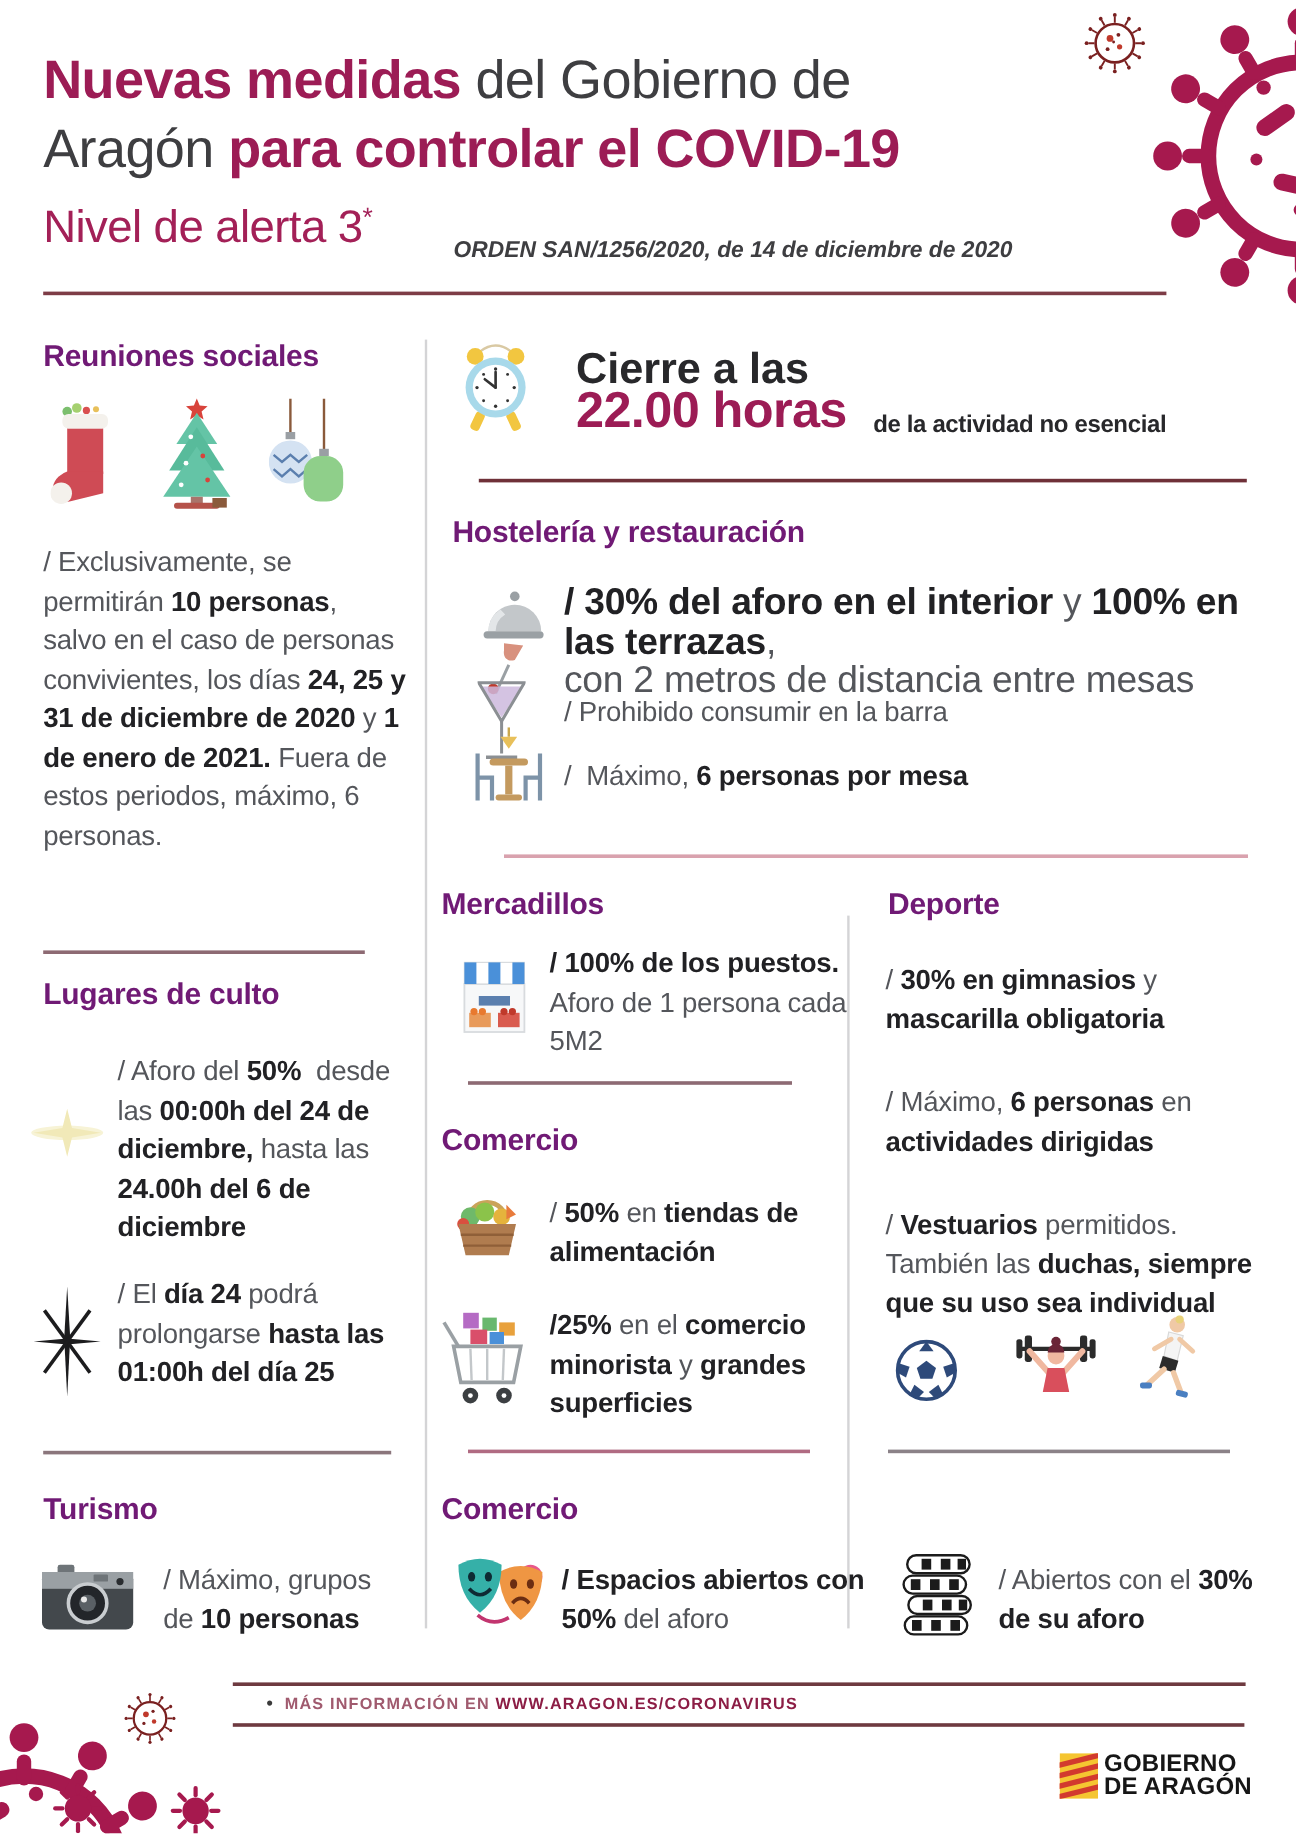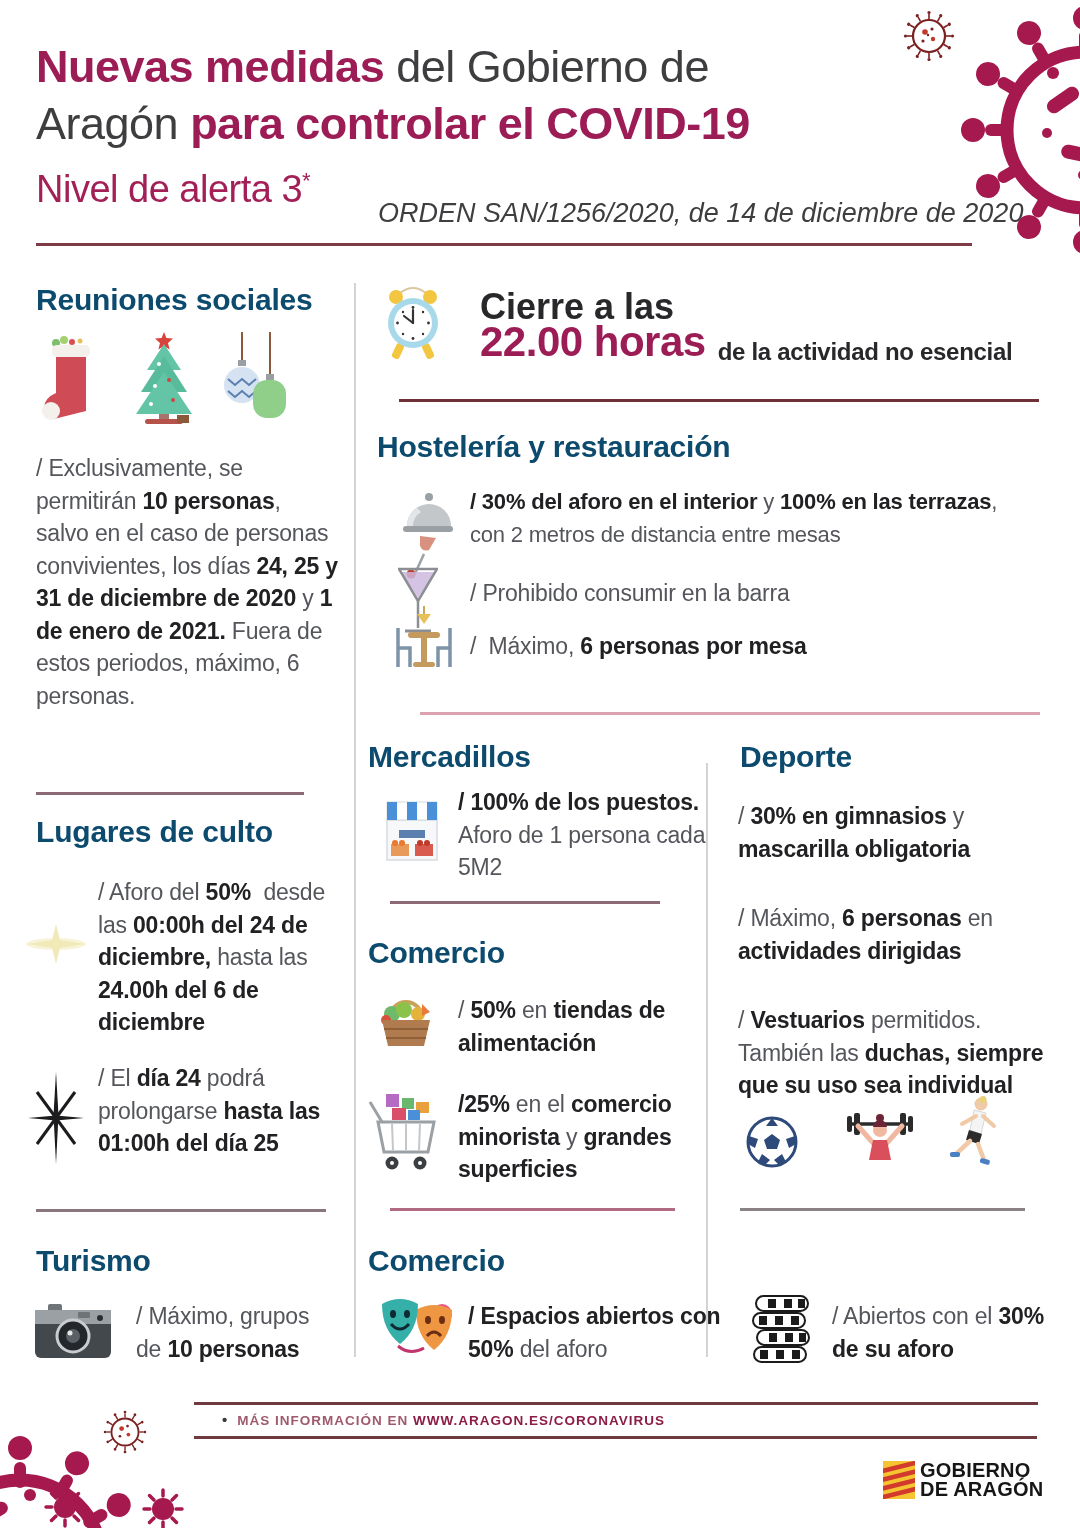--- a/index.html
+++ b/index.html
@@ -1,34 +1,34 @@
 <!DOCTYPE html>
 <html><head>
 <meta charset="utf-8">
 <style>
   *{margin:0;padding:0;box-sizing:border-box}
   html,body{background:#ffffff}
   .page{position:relative;width:1080px;height:1528px;background:#fff;overflow:hidden;
         font-family:"Liberation Sans",sans-serif;margin:0 auto}
   .abs{position:absolute}
-  .h2{font-size:30px;font-weight:700;color:#0c4a6e;letter-spacing:-0.2px;white-space:nowrap}
+  .h2{font-size:25px;font-weight:700;color:#701a75;letter-spacing:-0.2px;white-space:nowrap}
   .body{font-size:23px;line-height:32.5px;letter-spacing:-0.2px;color:#54565b;white-space:pre-wrap}
   .body .b{font-weight:700;color:#212124}
   .vrule{width:2px;background:#d4d4d6}
   .hr{height:2.5px}
   .title{font-size:45px;line-height:57px;letter-spacing:-0.5px;font-weight:700;white-space:nowrap}
   .title .acc{color:#9c1c55}
   .title .plain{color:#3e3e41;font-weight:400}
   .alert{font-size:38px;font-weight:300;color:#a32057;letter-spacing:-0.5px;white-space:nowrap}
   .alert .sup{font-size:22px;font-weight:400;vertical-align:super}
-  .order{font-size:27px;font-style:italic;color:#3e3e41;font-weight:400;white-space:nowrap}
+  .order{font-size:19px;font-style:italic;color:#3e3e41;font-weight:700;white-space:nowrap}
   .closure-intro{font-size:36px;font-weight:700;color:#28282b}
   .closure-row{display:flex;align-items:flex-end;white-space:nowrap}
   .closure-time{font-size:42px;font-weight:800;color:#9c1c55;letter-spacing:-0.5px}
-  .closure-detail{font-size:24px;font-weight:700;color:#28282b;margin-left:12px;letter-spacing:-0.3px}
+  .closure-detail{font-size:20px;font-weight:700;color:#28282b;margin-left:22px;letter-spacing:-0.3px}
   .finfo{font-size:13.5px;letter-spacing:1px;color:#a05a6e;font-weight:600;white-space:nowrap}
   .finfo .bullet{color:#3a3a3a;margin-right:10px;letter-spacing:0;font-size:15px}
   .finfo .url{color:#8c1d45;font-weight:800}
   .logo-text{font-size:20px;line-height:19px;font-weight:800;color:#161616;letter-spacing:0.2px;white-space:nowrap}
 </style>
 </head>
 <body>
 
 <div class="page">
 
@@ -213,21 +213,21 @@
   <div class="abs hr" style="left:399px;top:399px;width:640px;background:#6f3038"></div>
 
   <div class="abs h2" style="left:377px;top:430px">Hostelería y restauración</div>
   <svg class="abs" style="left:402px;top:492px" width="52" height="62" viewBox="0 0 52 62">
     <circle cx="27" cy="5" r="4" fill="#9aa0a4"></circle>
     <path d="M5 34 a22 22 0 0 1 44 0 z" fill="#c3c7ca"></path>
     <path d="M5 34 a22 22 0 0 1 10 -18 l4 4 a17 17 0 0 0 -8 14 z" fill="#e3e6e8"></path>
     <rect x="1" y="34" width="50" height="6" rx="3" fill="#9aa0a4"></rect>
     <path d="M18 44 l16 2 -7 12 c-6 2 -10 -2 -9 -8 z" fill="#d8917e"></path>
   </svg>
-  <div class="abs body" style="left:470px;top:486px;width:600px;font-size:22px"><span class="b">/ </span><span class="b">30% del aforo en el interior</span><span> y </span><span class="b">100% en las terrazas</span><span>,
+  <div class="abs body" style="left:470px;top:486px;width:600px;font-size:31px"><span class="b">/ </span><span class="b">30% del aforo en el interior</span><span> y </span><span class="b">100% en las terrazas</span><span>,
 con 2 metros de distancia entre mesas</span></div>
   <svg class="abs" style="left:398px;top:552px" width="40" height="86" viewBox="0 0 40 86">
     <line x1="26" y1="2" x2="15" y2="26" stroke="#9aa0a4" stroke-width="2.5"></line>
     <circle cx="13" cy="22" r="4.5" fill="#c0392b"></circle>
     <polygon points="3,20 37,20 20,46" fill="#cdb9dd" opacity="0.85"></polygon>
     <polygon points="1,17 39,17 20,49" fill="none" stroke="#8b8f93" stroke-width="2.5"></polygon>
     <line x1="20" y1="49" x2="20" y2="76" stroke="#8b8f93" stroke-width="2.5"></line>
     <line x1="7" y1="79" x2="33" y2="79" stroke="#8b8f93" stroke-width="3"></line>
   </svg>
   <div class="abs body" style="left:470px;top:577px;width:560px"><span>/ Prohibido consumir en la barra</span></div>

